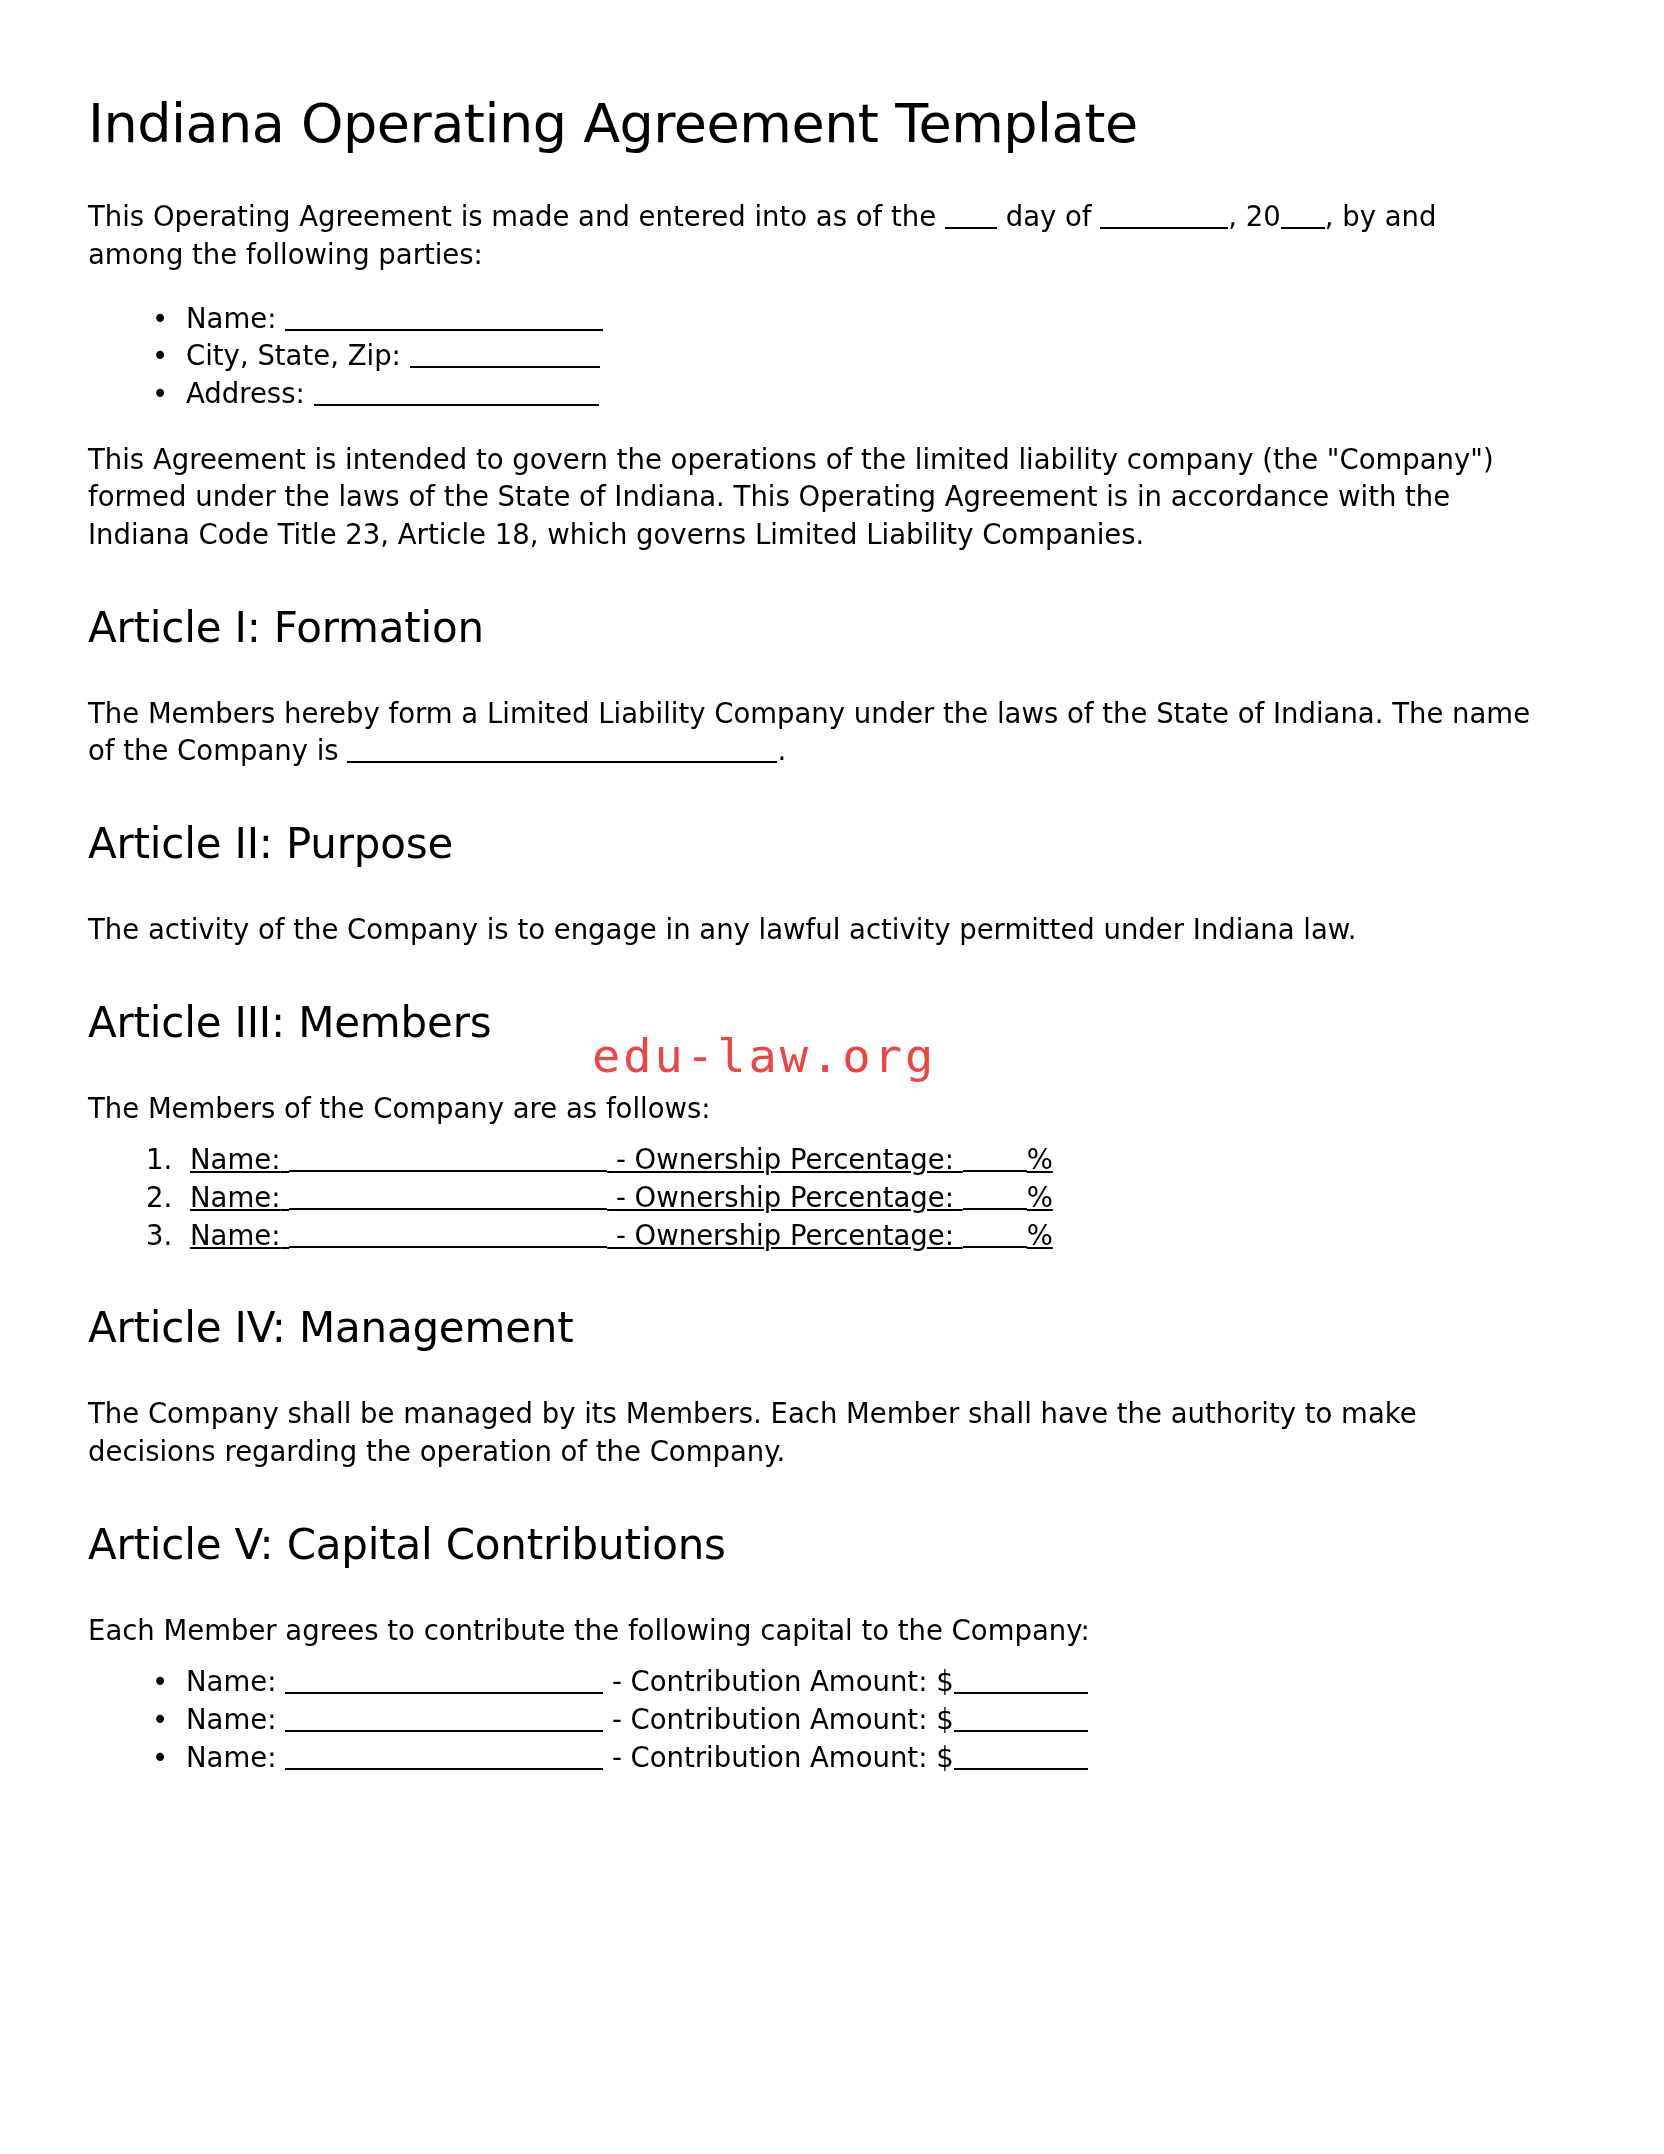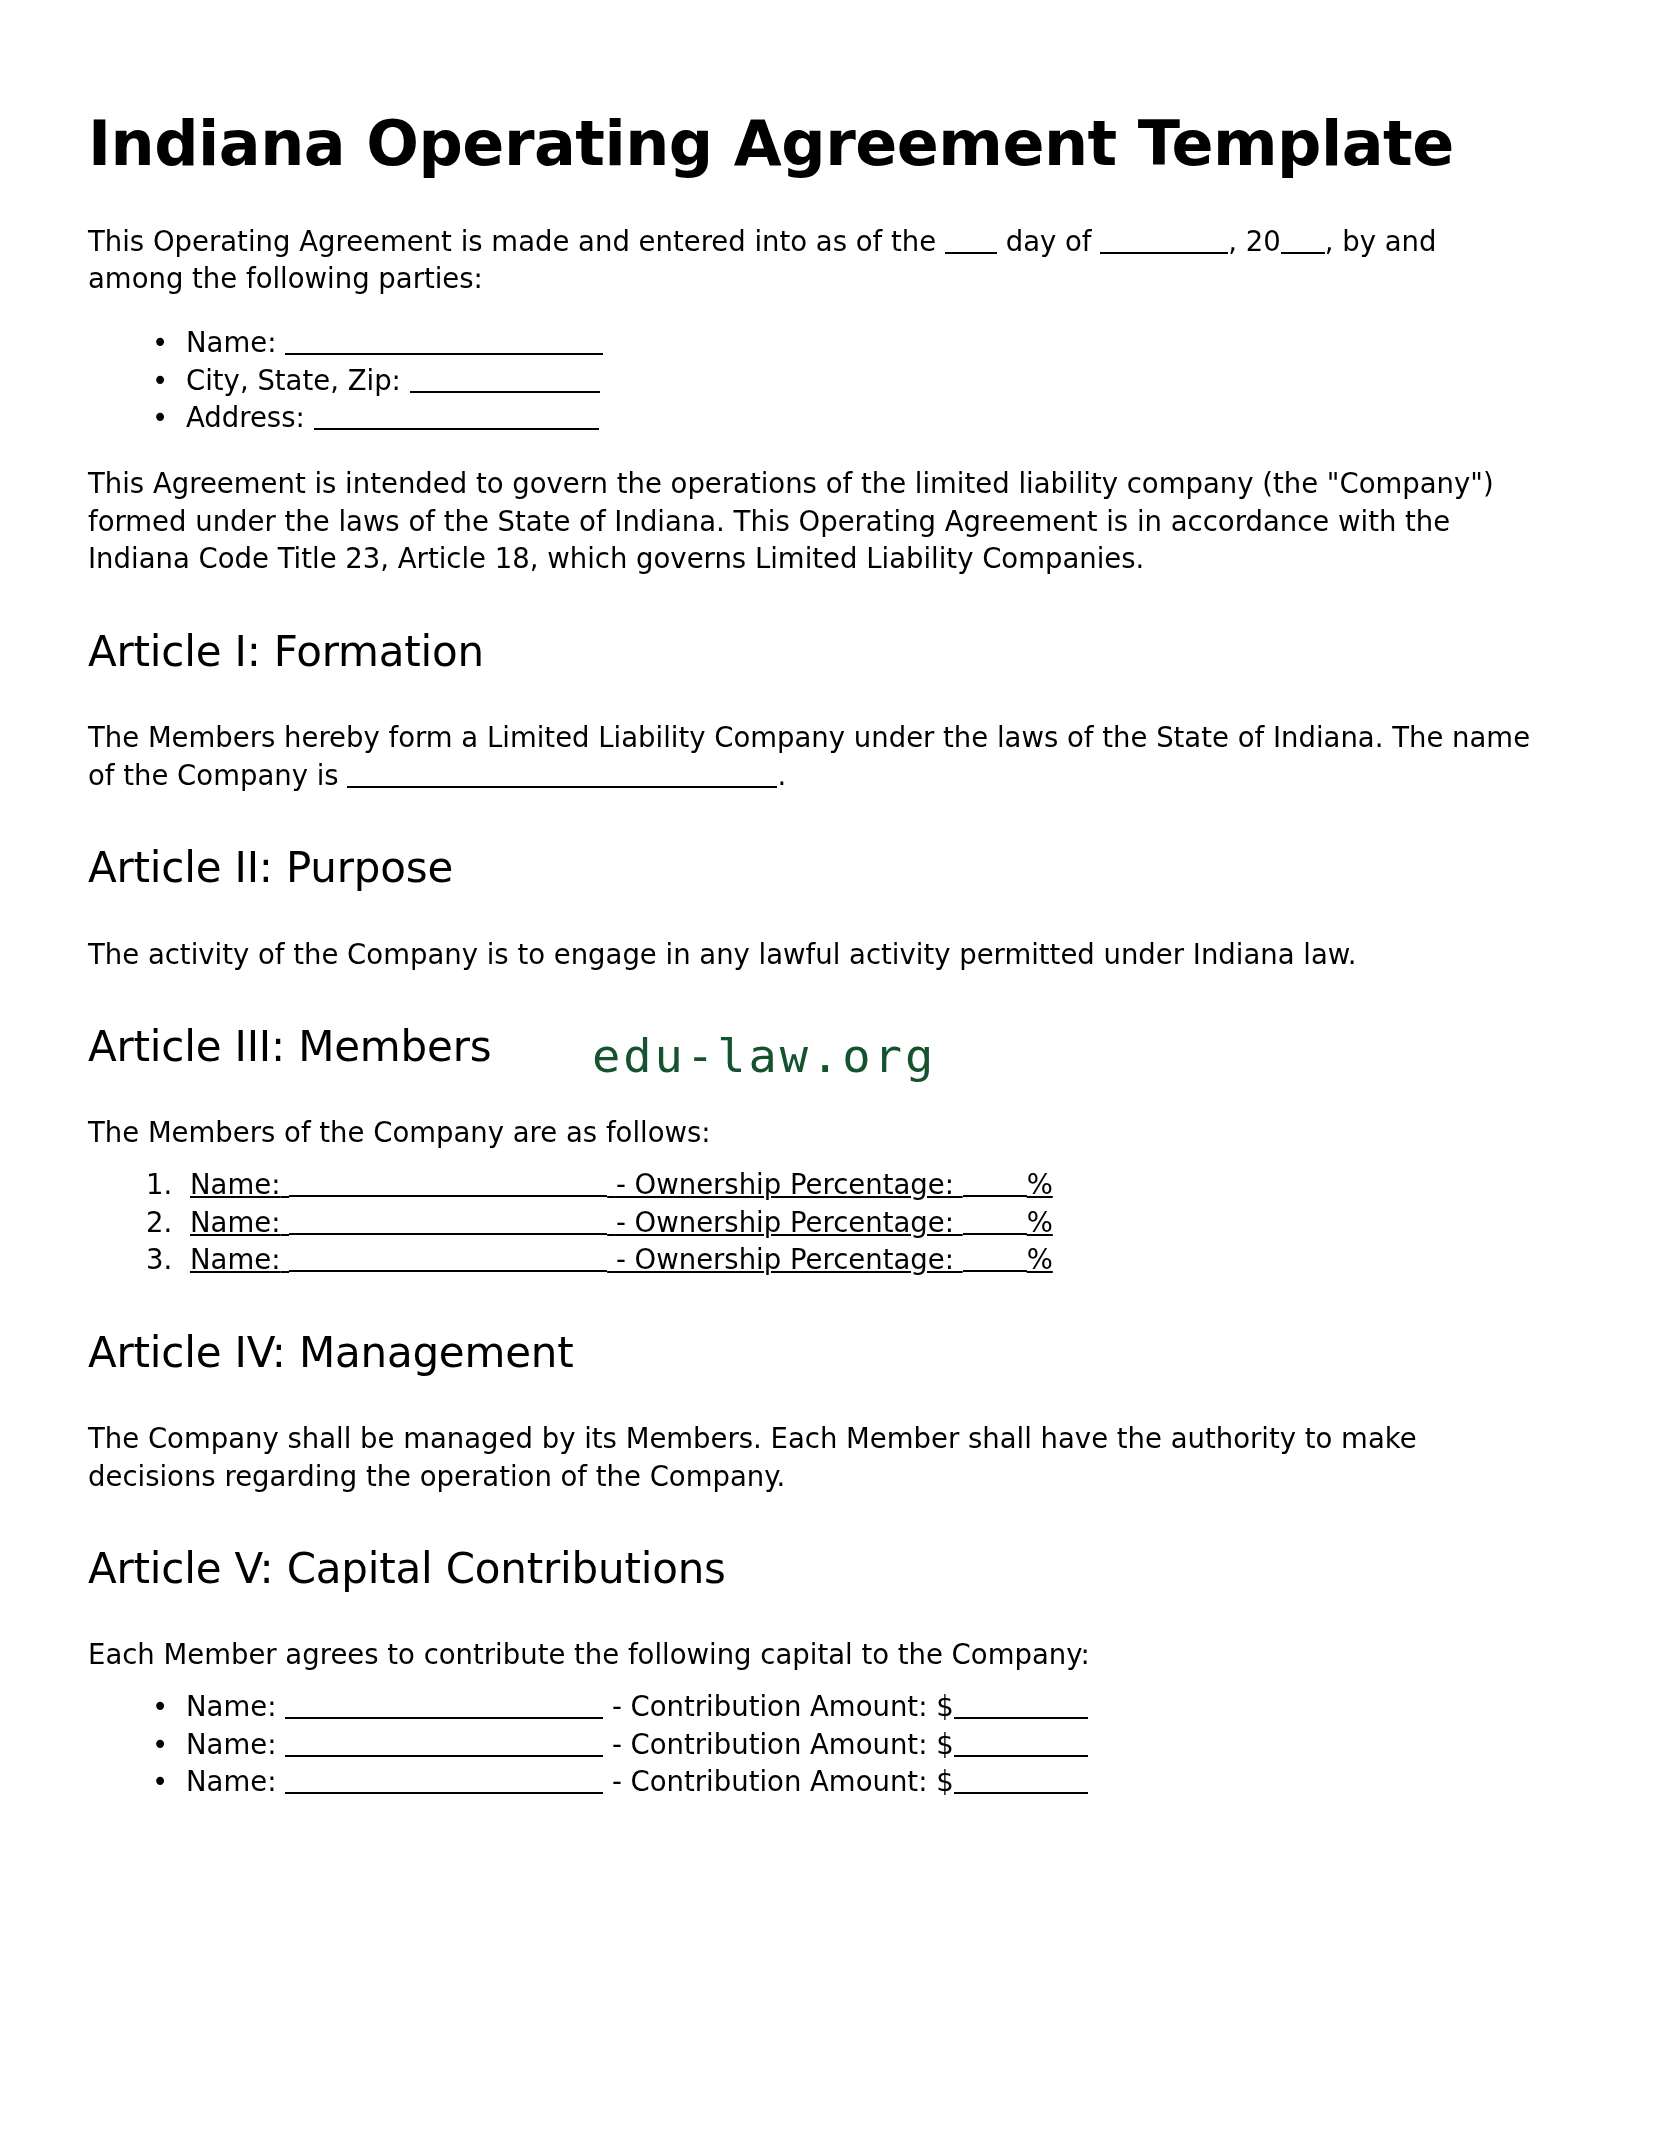--- a/index.html
+++ b/index.html
@@ -24,32 +24,32 @@
   }
 
   
   .watermark {
     position: absolute;
     left: 592px;
     top: 1028px;
     font-family: "DejaVu Sans Mono", monospace;
     font-size: 47px;
     letter-spacing: 3px;
-    color: #14532d;
+    color: #ef4444;
     white-space: nowrap;
     z-index: 5;
     pointer-events: none;
   }
 
   
   h1.doc-title {
-    font-size: 62px;
-    font-weight: bold;
+    font-size: 54px;
+    font-weight: normal;
     line-height: 1.06;
-    margin: 16px 0 46px 0;
+    margin: 0 0 46px 0;
     letter-spacing: -0.5px;
   }
 
   
   h2.article-heading {
     font-size: 42px;
     font-weight: normal;
     line-height: 1.12;
     margin: 50px 0 44px 0;
     letter-spacing: -0.2px;

